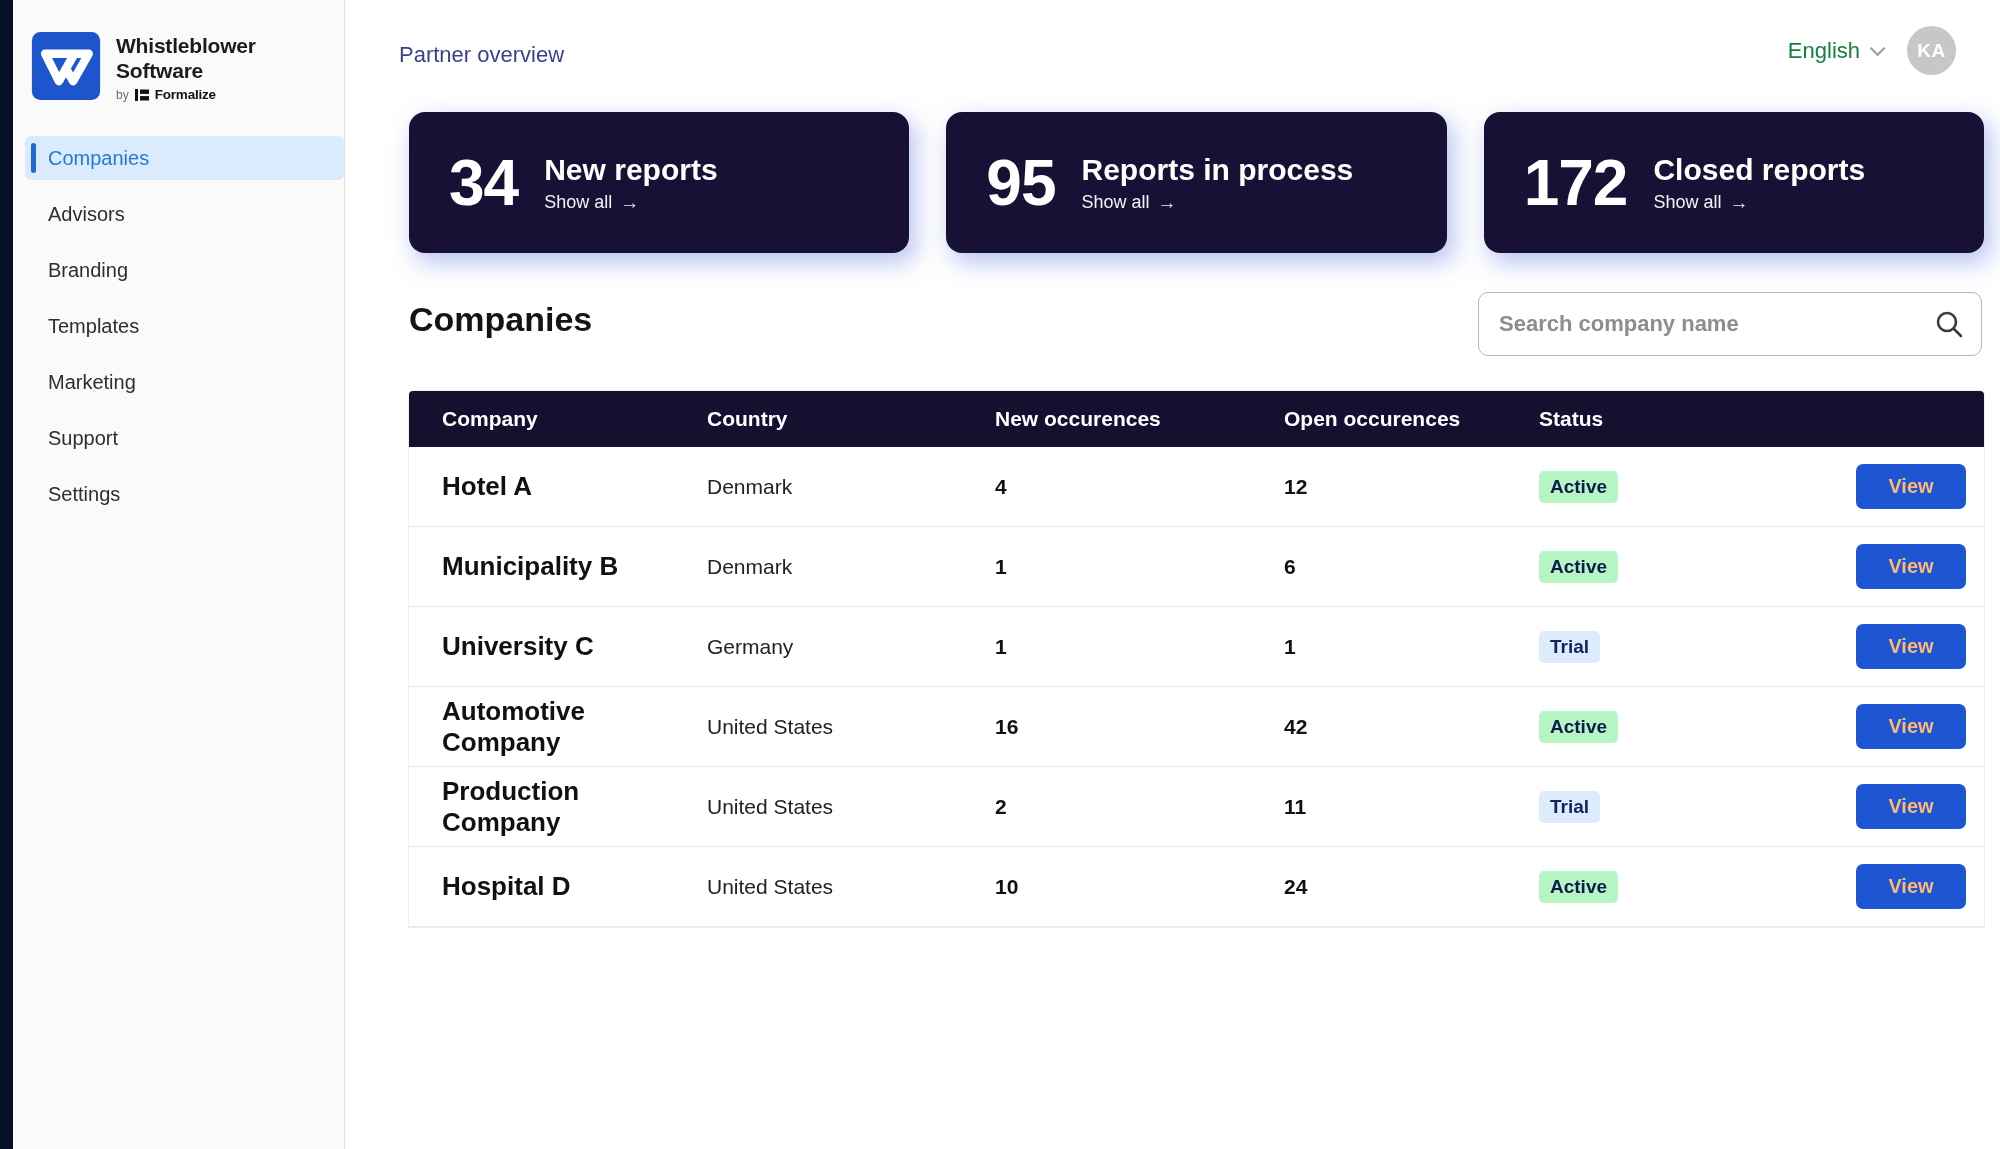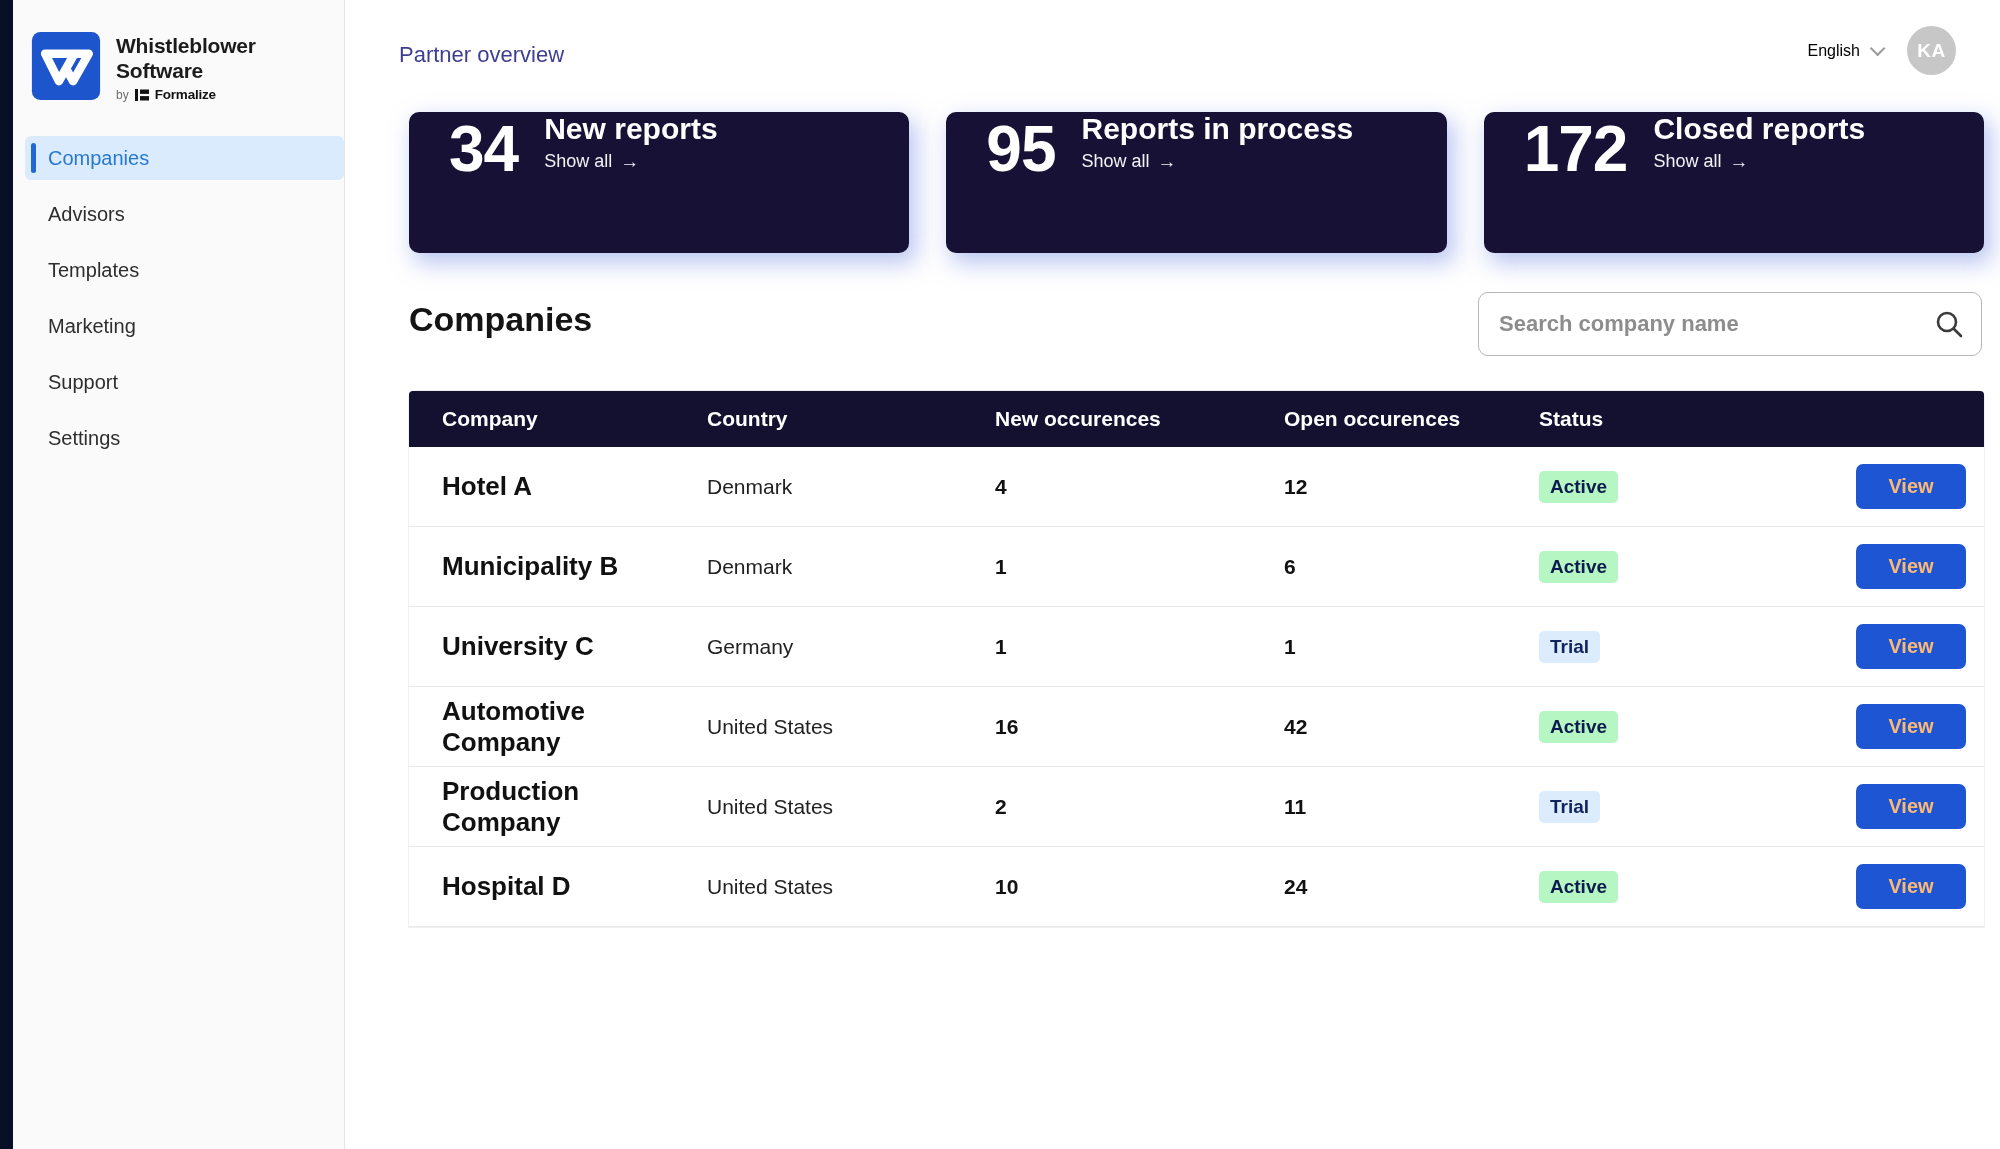--- a/index.html
+++ b/index.html
@@ -44,37 +44,37 @@
   .main { position:absolute; left:346px; top:0; width:1654px; height:1149px; background:#ffffff; }
 
   .breadcrumb {
     position:absolute; left:53px; top:42px; font-size:22px; color:#3e3e90; cursor:pointer;
   }
 
   .topbar-right {
     position:absolute; top:26px; right:44px; display:flex; align-items:center; gap:26px;
   }
   .lang-select { display:flex; align-items:center; gap:10px; cursor:pointer; }
-  .lang-label { font-size:16px; color:#000000;margin-left:48px; }
+  .lang-label { font-size:22px; color:#15803d;margin-left:48px; }
   .chevron-down {
     width:11px; height:11px; border-right:2px solid #9b9b9b; border-bottom:2px solid #9b9b9b;
     transform:rotate(45deg) translateY(-3px);
   }
   .avatar {
     width:49px; height:49px; border-radius:50%; background:#c7c7c7; color:#ffffff;
     font-size:19px; font-weight:700; display:flex; align-items:center; justify-content:center;
     cursor:pointer; letter-spacing:0.5px;
   }
 
   
   .stats { position:absolute; left:63px; top:112px; width:1575px; display:flex; gap:37px; }
   .stat-card {
-    flex:1; height:141px; background:#171235; border-radius:10px;
+    flex:1; height:141px; background:#171235; border-radius:16px;
     box-shadow:6px 9px 22px 2px rgba(136,154,231,0.55);
-    display:flex; color:#ffffff;
+    display:flex; align-items:center; color:#ffffff;
   }
   .stat-value { font-size:64px; font-weight:700; margin-left:40px; letter-spacing:-1px; }
   .stat-body { margin-left:26px; }
   .stat-title { font-size:30px; font-weight:700; }
   .stat-link { margin-top:5px; font-size:18px; display:flex; align-items:center; gap:8px; cursor:pointer; color:#f2f2f6; }
   .arrow-glyph { font-size:19px; line-height:1; }
 
   
   .page-title { position:absolute; left:63px; top:300px; font-size:34px; font-weight:700; color:#141414; }
 
@@ -141,20 +141,21 @@
           <rect x="5" y="7.1" width="9" height="4.4" fill="#121212"></rect>
         </svg>
         <span class="brand-formalize">Formalize</span>
       </div>
     </div>
   </div>
 
   <ul class="nav">
     <li class="nav-item active">Companies</li>
     <li class="nav-item">Advisors</li>
+    <li class="nav-item">Branding</li>
     <li class="nav-item">Templates</li>
     <li class="nav-item">Marketing</li>
     <li class="nav-item">Support</li>
     <li class="nav-item">Settings</li>
   </ul>
 </div>
 
 <div class="main">
 
   <div class="breadcrumb">Partner overview</div>

